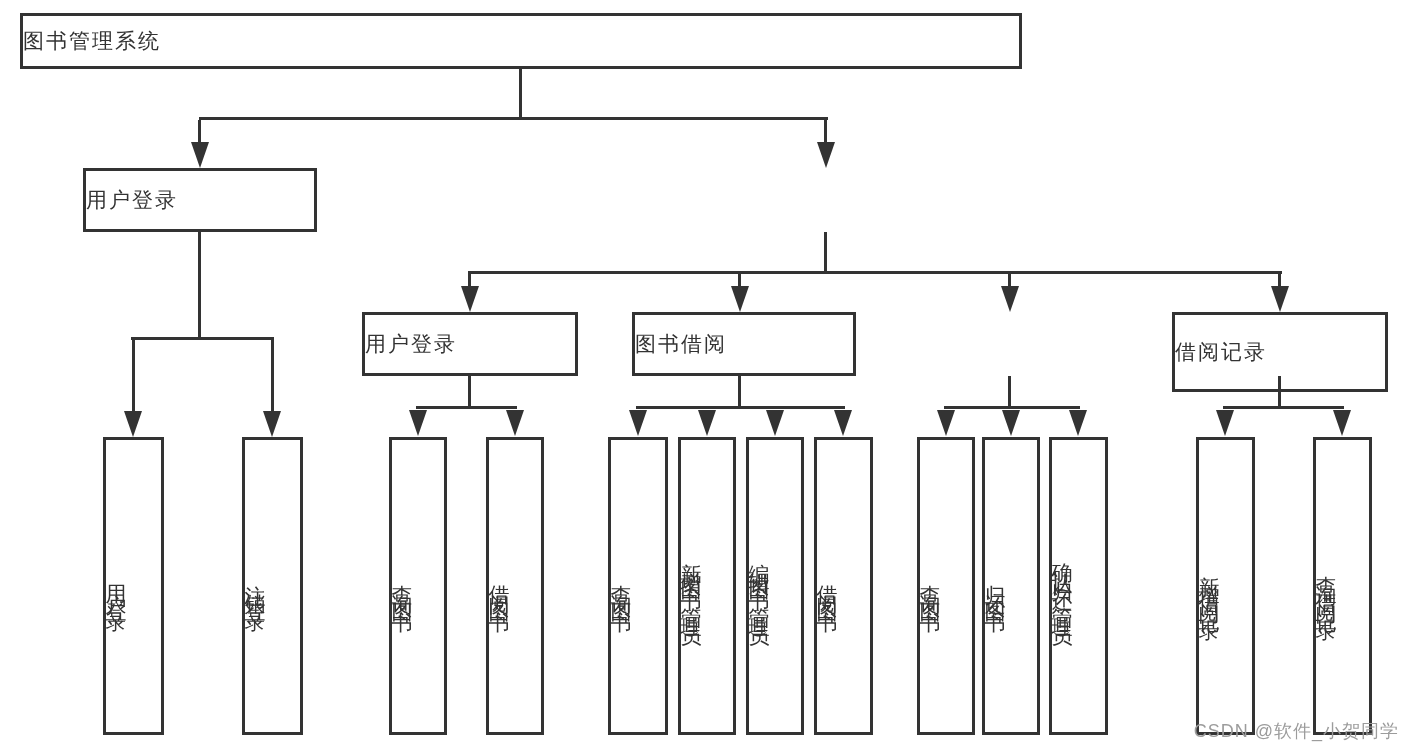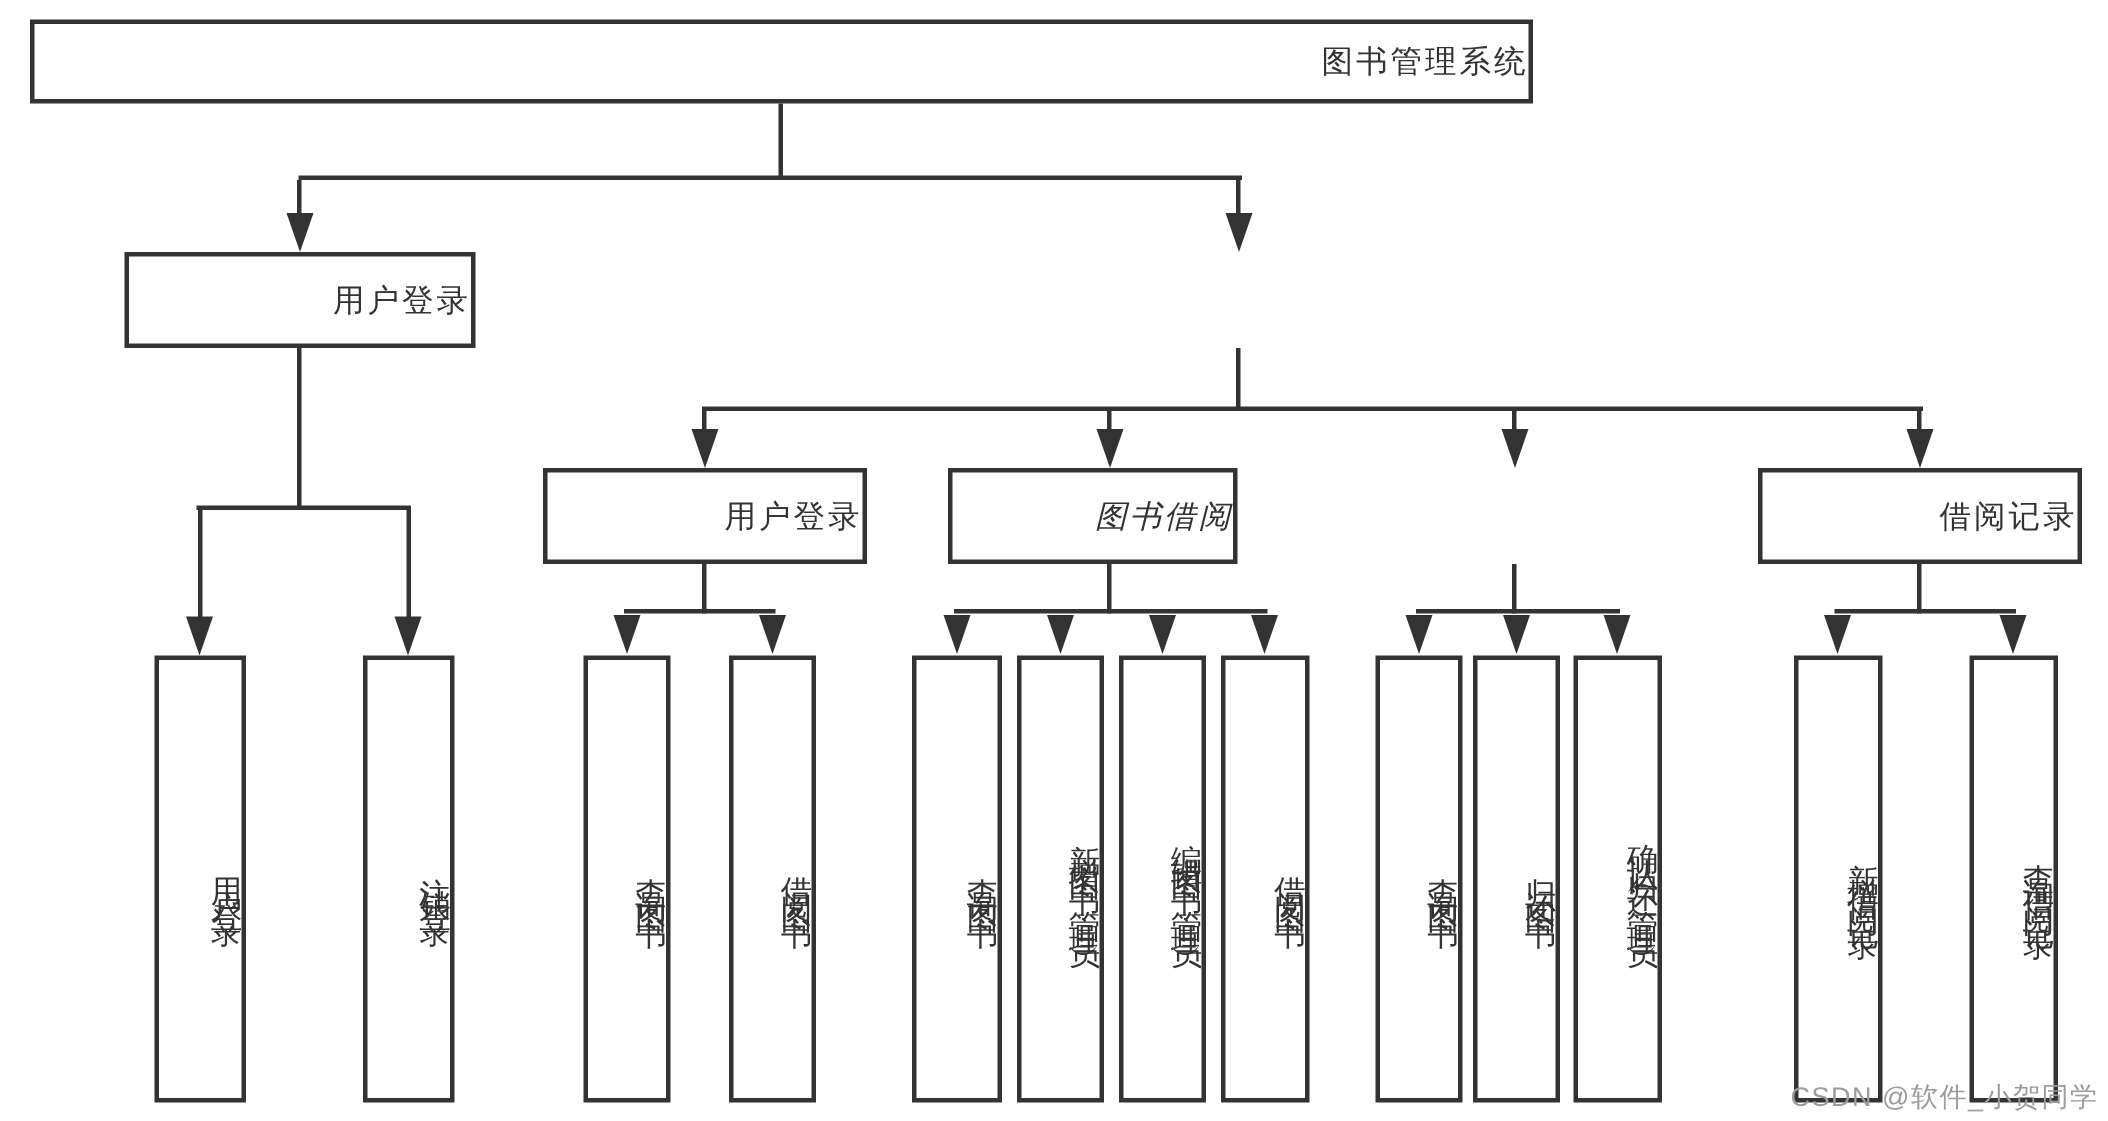--- a/index.html
+++ b/index.html
@@ -19,21 +19,21 @@
     overflow: hidden;
     font-family: "Liberation Sans", "DejaVu Sans", sans-serif;
     color: var(--text);
   }
   .box {
     position: absolute;
     background: var(--fill);
     border: 3px solid var(--line);
     display: flex;
     align-items: center;
-    justify-content: flex-end;
+    justify-content: flex-start;
   }
   .hlabel {
     font-size: 21px;
     letter-spacing: 2px;
     color: var(--text);
     white-space: nowrap;
   }
   .leaf .vlabel {
     writing-mode: vertical-rl;
     text-orientation: mixed;
@@ -98,24 +98,24 @@
   <div class="vline" style="left:738px;  top:274px; height:14px;"></div>
   <div class="arrow" style="left:731px;  top:286px;"></div>
   <div class="vline" style="left:1008px; top:274px; height:14px;"></div>
   <div class="arrow" style="left:1001px; top:286px;"></div>
   <div class="vline" style="left:1278px; top:274px; height:14px;"></div>
   <div class="arrow" style="left:1271px; top:286px;"></div>
 
   <div class="box" style="left:362px; top:312px; width:216px; height:64px;">
     <span class="hlabel">用户登录</span>
   </div>
-  <div class="box" style="left:632px; top:312px; width:193px; height:64px;font-style:italic;">
+  <div class="box" style="left:632px; top:312px; width:224px; height:64px;">
     <span class="hlabel">图书借阅</span>
   </div>
-  <div class="box" style="left:1172px; top:312px; width:216px; height:64px;">
+  <div class="box" style="left:1172px; top:312px; width:216px; height:80px;">
     <span class="hlabel">借阅记录</span>
   </div>
 
   <div class="vline" style="left:468px;  top:376px; height:33px;"></div>
   <div class="hline" style="left:416px;  top:406px; width:101px;"></div>
   <div class="arrow" style="left:409px;  top:410px;"></div>
   <div class="arrow" style="left:506px;  top:410px;"></div>
 
   <div class="vline" style="left:738px;  top:376px; height:33px;"></div>
   <div class="hline" style="left:636px;  top:406px; width:209px;"></div>

